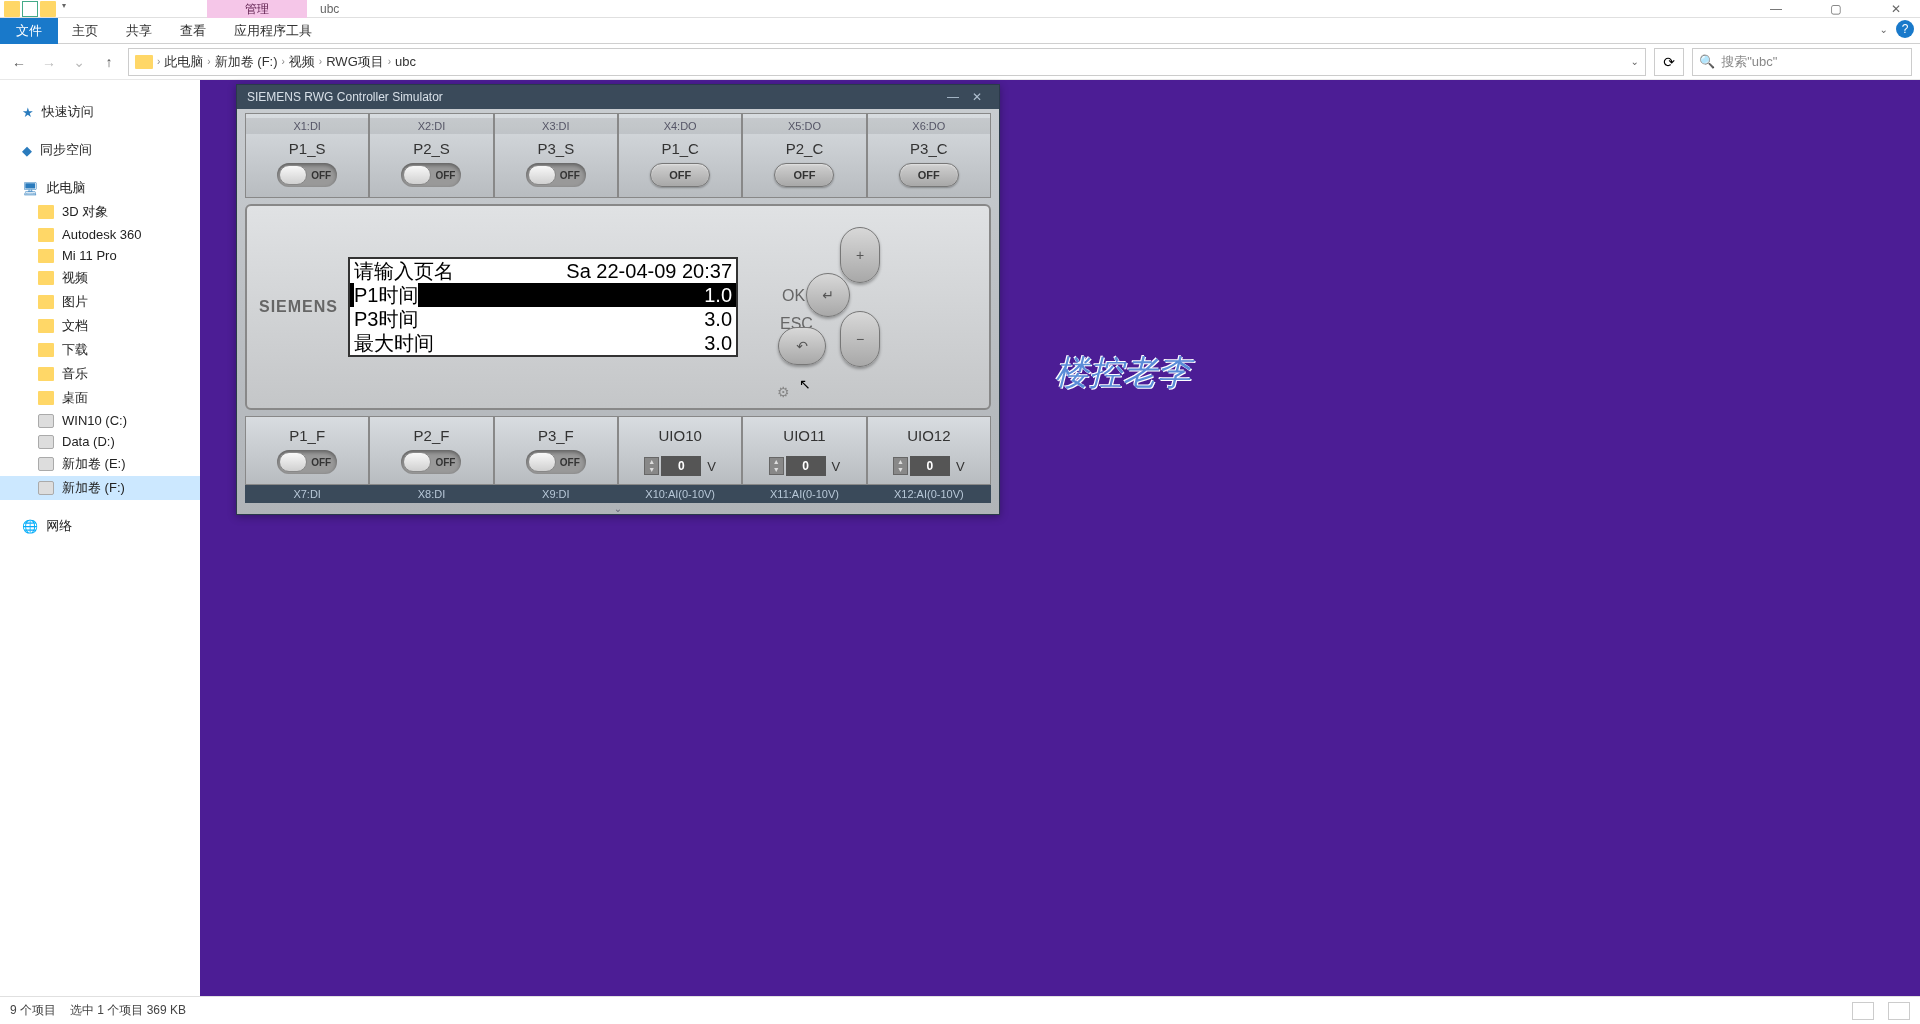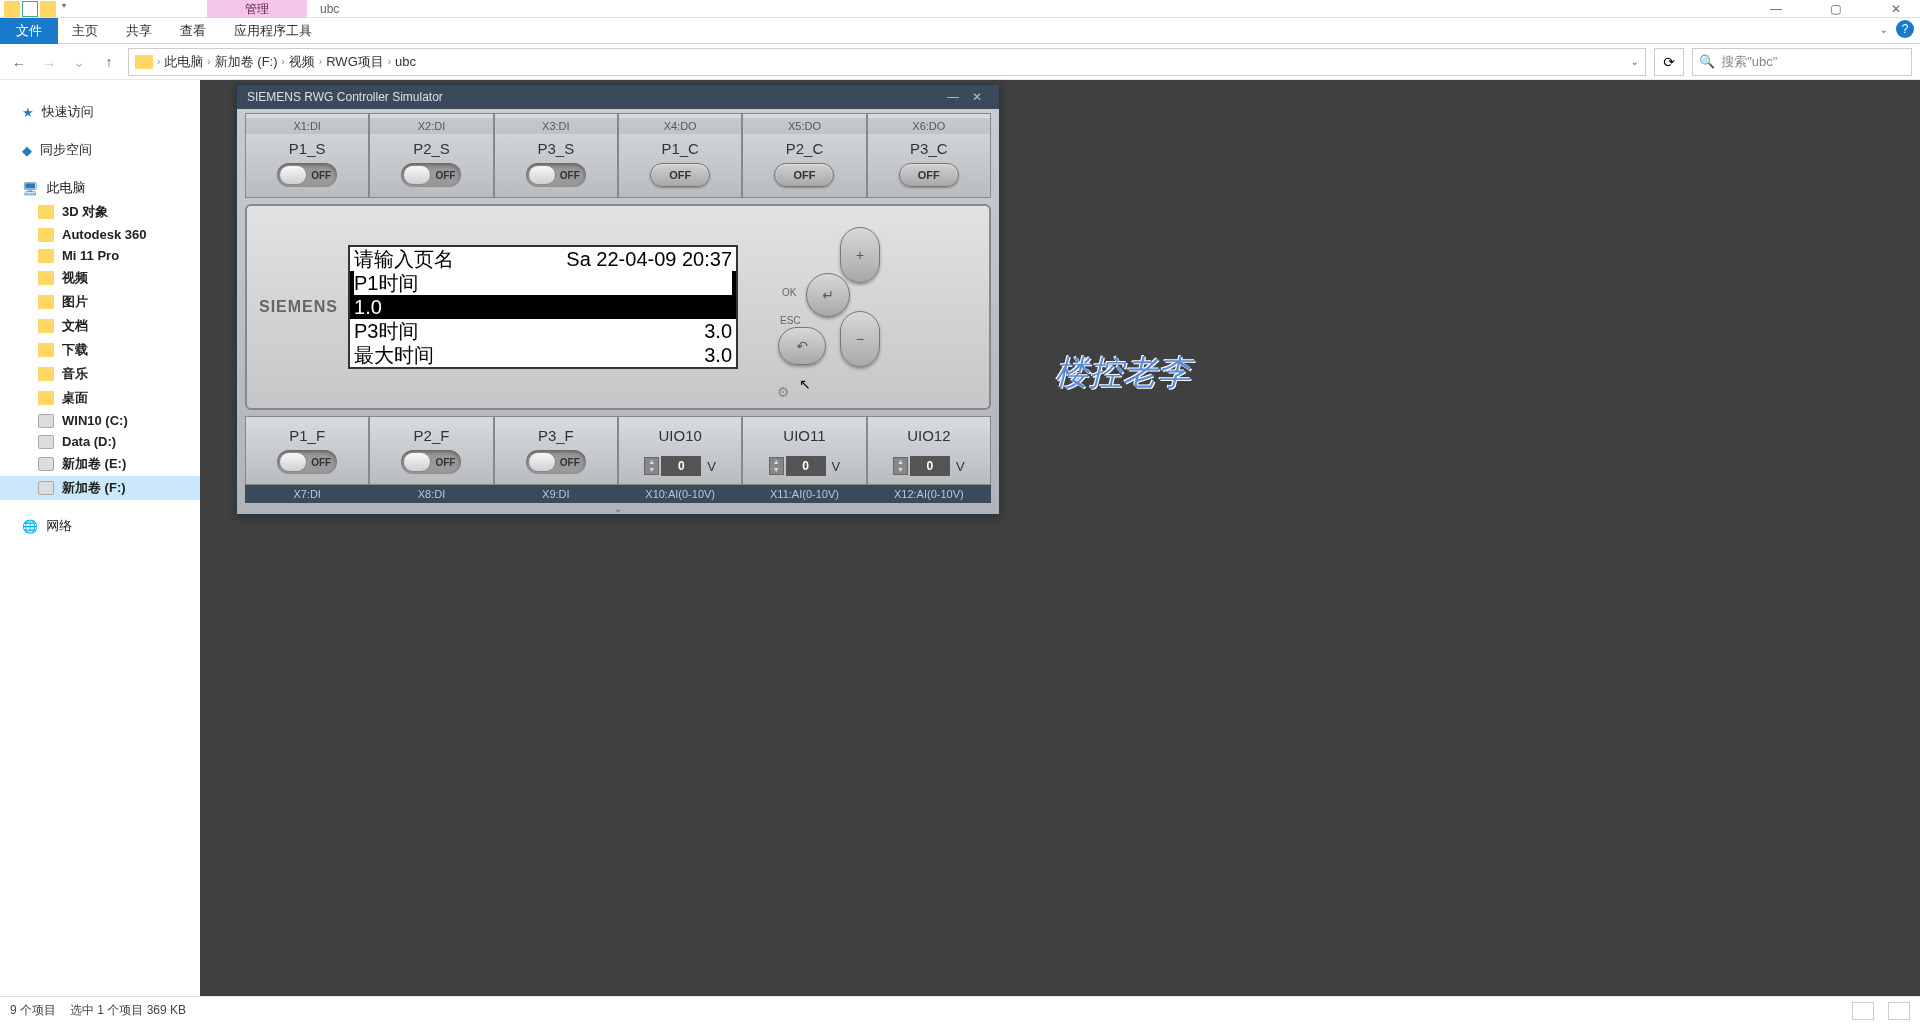--- a/index.html
+++ b/index.html
@@ -31,32 +31,32 @@
 .crumb { font-size: 13px; color: #333; }
 .crumb-sep { font-size: 10px; color: #888; }
 .addr-drop { margin-left: auto; font-size: 10px; color: #666; }
 .refresh { width: 30px; height: 28px; border: 1px solid #ccc; display: flex; align-items: center; justify-content: center; font-size: 14px; }
 .search { width: 220px; height: 28px; border: 1px solid #ccc; display: flex; align-items: center; padding: 0 6px; gap: 6px; color: #888; font-size: 13px; }
 
 
 .main { display: flex; height: calc(100% - 18px - 26px - 36px - 28px); }
 .sidebar { width: 200px; background: #fff; padding-top: 20px; }
 .side-item { display: flex; align-items: center; gap: 8px; padding: 3px 0 3px 22px; font-size: 13px; color: #222; }
-.side-item.lvl2 { padding-left: 38px; font-weight: bold; }
+.side-item.lvl2 { padding-left: 38px; }
 .side-item.sel { background: #cce8ff; }
 .side-ico { width: 16px; height: 14px; display: inline-block; }
 .side-group-gap { height: 14px; }
 .ico-star { color: #2a7bbd; }
 .ico-cloud { color: #2a7bbd; }
 .ico-pc { color: #2a7bbd; }
 .ico-drive { background: #ddd; border: 1px solid #aaa; border-radius: 2px; }
 .ico-folder { background: #ffd767; border-radius: 1px; }
 .ico-net { color: #2a7bbd; }
 
-.content { flex: 1; position: relative; background: #404040; }
+.content { flex: 1; position: relative; background: #4c1d95; }
 
 
 .sim { position: absolute; left: 36px; top: 4px; width: 764px; background: #3a4a5a; border: 1px solid #2a3a4a; box-shadow: 0 2px 8px rgba(0,0,0,0.3); }
 .sim-title { height: 24px; background: #3a4a5a; color: #d8e0e8; font-size: 12px; padding: 0 10px; display: flex; align-items: center; }
 .sim-title .spacer { flex: 1; }
 .sim-title .mini, .sim-title .close { width: 24px; text-align: center; color: #b0c0d0; cursor: pointer; }
 .sim-body { background: linear-gradient(#c8ccd0, #b0b4b8); padding: 4px 8px 0 8px; }
 
 .io-row { display: flex; border-radius: 31px; }
 .io-cell { flex: 1; border: 1px solid #888; background: linear-gradient(#d8dce0, #b8bcc0); text-align: center; padding: 4px 0 8px 0; position: relative; }
@@ -65,32 +65,32 @@
 .toggle { display: inline-flex; align-items: center; background: #999; border-radius: 14px; padding: 2px; width: 60px; height: 24px; box-shadow: inset 0 2px 4px rgba(0,0,0,0.4); }
 .toggle .knob { width: 28px; height: 20px; background: linear-gradient(#f8f8f8,#d0d0d0); border-radius: 10px; border: 1px solid #888; }
 .toggle .lbl { font-size: 10px; font-weight: bold; color: #333; padding: 0 4px; }
 .off-btn { display: inline-block; width: 60px; height: 24px; background: linear-gradient(#d0d0d0,#a8a8a8); border: 1px solid #777; border-radius: 12px; font-size: 11px; font-weight: bold; color: #333; line-height: 22px; box-shadow: inset 0 1px 2px rgba(255,255,255,0.4), 0 1px 2px rgba(0,0,0,0.3); }
 
 .lcd-panel { margin: 6px 0; background: linear-gradient(#e0e2e4,#c4c6c8); border: 2px solid #888; border-radius: 6px; height: 206px; display: flex; align-items: center; padding: 0 12px; position: relative; }
 .brand { font-size: 16px; font-weight: bold; color: #666; letter-spacing: 1px; }
 .lcd { margin-left: 10px; width: 390px; background: #fff; border: 2px solid #333; font-family: "SimSun", monospace; }
 .lcd-row { display: flex; justify-content: space-between; padding: 0 4px; font-size: 20px; line-height: 24px; }
 .lcd-row.hd { background: #fff; border-radius: 12px; }
-.lcd-row.sel { background: #000; color: #fff; flex-direction: column; }
+.lcd-row.sel { background: #000; color: #fff; }
 .lcd-row.sel .l { background: #fff; color: #000; display: inline-block; }
 .lcd-row .l { }
 .lcd-row .r { }
 
 .dpad { margin-left: 40px; position: relative; width: 140px; height: 160px; }
 .dbtn { position: absolute; background: linear-gradient(#d8d8d8,#a8a8a8); border: 1px solid #777; border-radius: 50%; box-shadow: 0 2px 3px rgba(0,0,0,0.3); display: flex; align-items: center; justify-content: center; font-size: 14px; color: #555; }
 .d-up { left: 62px; top: 0; width: 40px; height: 56px; border-radius: 20px 20px 20px 20px; }
 .d-down { left: 62px; top: 84px; width: 40px; height: 56px; border-radius: 20px; }
 .d-ok { left: 28px; top: 46px; width: 44px; height: 44px; }
 .d-esc { left: 0px; top: 100px; width: 48px; height: 38px; border-radius: 20px; }
-.d-lbl { position: absolute; font-size: 10px; color: #666; }
+.d-lbl { position: absolute; font-size: 16px; color: #666; }
 .d-lbl.ok { left: 4px; top: 60px; }
 .d-lbl.esc { left: 2px; top: 88px; }
 .gear { position: absolute; left: 530px; bottom: 8px; font-size: 14px; color: #888; }
 
 .io-row.bottom .io-cell { padding: 4px 0 8px 0; }
 .spinner { display: inline-flex; align-items: center; gap: 2px; }
 .spin-btns { display: flex; flex-direction: column; background: #888; border: 1px solid #666; }
 .spin-btns span { font-size: 7px; color: #ddd; padding: 0 3px; line-height: 8px; }
 .spin-val { width: 40px; height: 20px; background: #555; color: #fff; text-align: center; font-size: 12px; line-height: 20px; font-weight: bold; }
 .spin-unit { font-size: 13px; color: #333; margin-left: 4px; }

